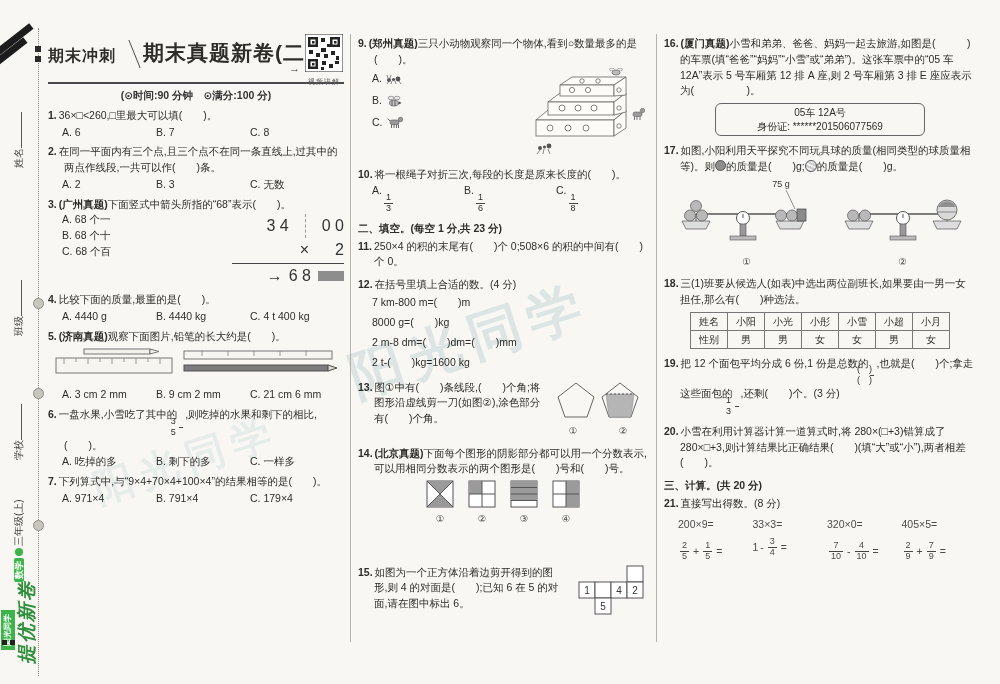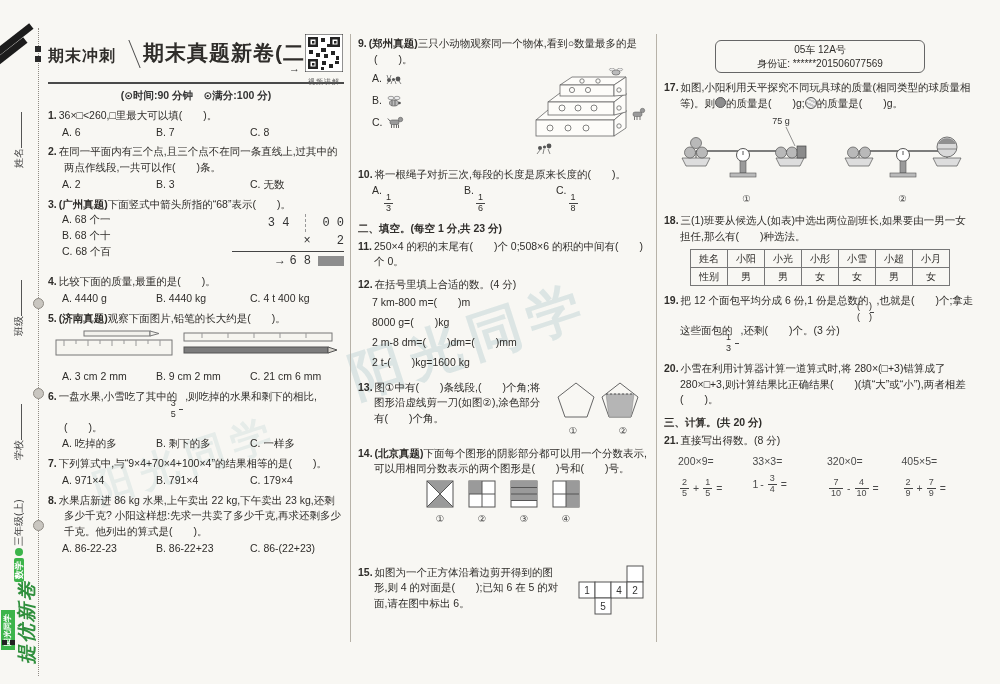--- a/index.html
+++ b/index.html
@@ -48,21 +48,21 @@
   .qtag{font-weight:800;}
   .opts{display:flex;padding-left:14px;margin-top:1px;}
   .opts>span{flex:1;}
   .optcol{padding-left:14px;}
   .fr{display:inline-flex;flex-direction:column;vertical-align:-0.65em;text-align:center;line-height:1.1;font-size:9px;margin:0 2px;}
   .fr .n{border-bottom:1px solid #444;padding:0 2px;}
   .fr .d{padding:0 2px;}
   
   .q3wrap{display:flex;}
   .q3opts{flex:1;}
-  .mult{width:112px;font-family:Liberation Mono, monospace;font-size:12px;color:#333;padding-top:2px;}
+  .mult{width:112px;font-family:Liberation Sans, sans-serif;font-size:16px;color:#333;padding-top:2px;}
   .mrow{display:flex;justify-content:flex-end;align-items:center;}
   .mr{border-left:1px dashed #999;padding-left:16px;margin-left:16px;}
   .mline{border-bottom:1px solid #444;padding-bottom:1px;}
   .msign{margin-right:26px;}
   .marw{margin-right:6px;color:#333;}
   .mshade{display:inline-block;width:26px;height:10px;background:#8d8d8d;margin-left:7px;}
   
   .figcenter{text-align:center;margin:2px 0;}
   .q9wrap{display:flex;}
   .q9opts{flex:1;padding-left:14px;}
@@ -282,28 +282,20 @@
 
     <div class="q">
       <div class="qtext"><b class="qnum">7.</b><span>下列算式中,与“9×4+70×4+100×4”的结果相等的是(　　)。</span></div>
       <div class="opts">
         <span>A. 971×4</span>
         <span>B. 791×4</span>
         <span>C. 179×4</span>
       </div>
     </div>
 
-    <div class="q">
-      <div class="qtext"><b class="qnum">8.</b><span>水果店新进 86 kg 水果,上午卖出 22 kg,下午卖出 23 kg,还剩多少千克? 小阳这样想:先求一共卖了多少千克,再求还剩多少千克。他列出的算式是(　　)。</span></div>
-      <div class="opts">
-        <span>A. 86-22-23</span>
-        <span>B. 86-22+23</span>
-        <span>C. 86-(22+23)</span>
-      </div>
-    </div>
   </div>
 
   <div class="col col2">
 
     <div class="q">
       <div class="qtext"><b class="qnum">9.</b><span class="qtag">(郑州真题)</span><span>三只小动物观察同一个物体,看到○数量最多的是(　　)。</span></div>
       <div class="q9wrap">
         <div class="q9opts">
           <div class="orow">
               <span>A.</span>
@@ -523,20 +515,21 @@
             <text x="25" y="45">5</text>
           </g>
         </svg>
       </div>
     </div>
   </div>
 
   <div class="col col3">
 
     <div class="q">
+      <div class="qtext"><b class="qnum">16.</b><span class="qtag">(厦门真题)</span><span>小雪和弟弟、爸爸、妈妈一起去旅游,如图是(　　　)的车票(填“爸爸”“妈妈”“小雪”或“弟弟”)。这张车票中的“05 车 12A”表示 5 号车厢第 12 排 A 座,则 2 号车厢第 3 排 E 座应表示为(　　　　　)。</span></div>
       <div class="ticket">
         <div>05车 12A号</div>
         <div>身份证: ******201506077569</div>
       </div>
     </div>
 
     <div class="q">
       <div class="qtext"><b class="qnum">17.</b><span>如图,小阳利用天平探究不同玩具球的质量(相同类型的球质量相等)。则</span><span class="ball-dark"></span><span>的质量是(　　)g;</span><span class="ball-striped"></span><span>的质量是(　　)g。</span></div>
       <div class="scales">
         <div class="cell">

